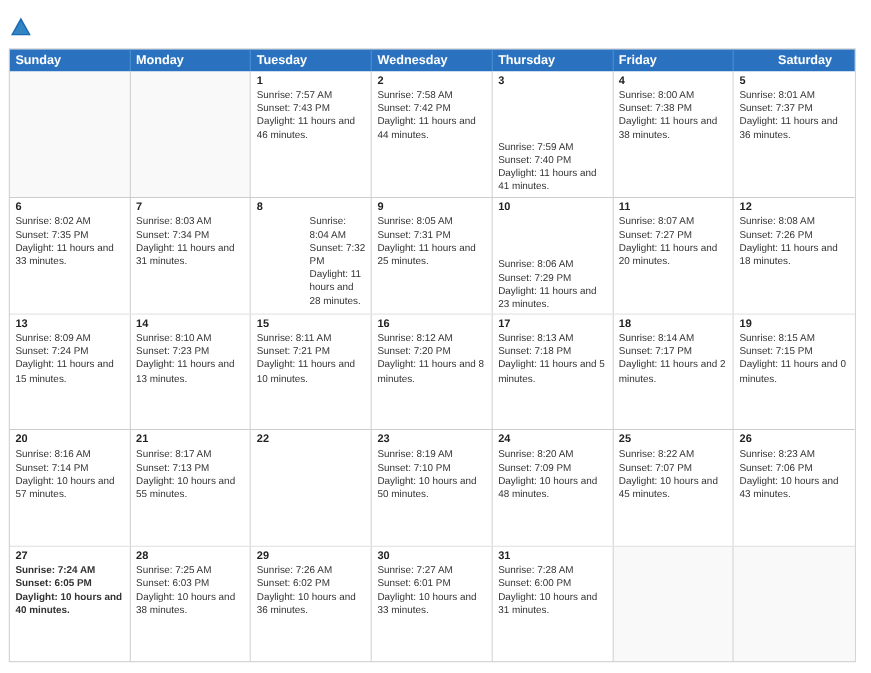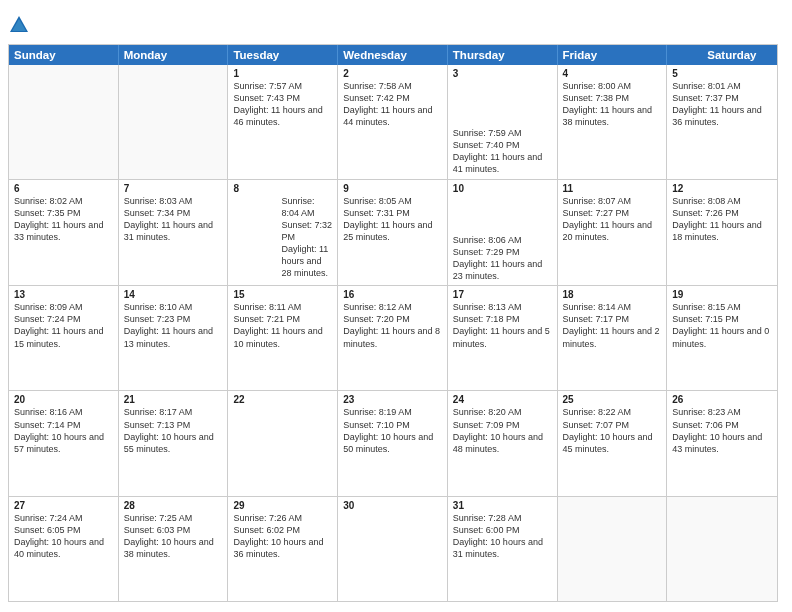--- a/index.html
+++ b/index.html
@@ -307,38 +307,41 @@
           <div class="cal-cell">
             <span class="day-num">26</span>
             <div class="cell-text" style="white-space: pre-line;">Sunrise: 8:23 AM
 Sunset: 7:06 PM
 Daylight: 10 hours and 43 minutes.</div>
           </div>
         </div>
         <div class="cal-row">
           <div class="cal-cell">
             <span class="day-num">27</span>
-            <div class="cell-text" style="white-space: pre-line;">Sunrise: 7:24 AM
+            <div class="cell-text" style="white-space: pre-line; font-weight: bold;">Sunrise: 7:24 AM
 Sunset: 6:05 PM
 Daylight: 10 hours and 40 minutes.</div>
           </div>
           <div class="cal-cell">
             <span class="day-num">28</span>
             <div class="cell-text" style="white-space: pre-line;">Sunrise: 7:25 AM
 Sunset: 6:03 PM
 Daylight: 10 hours and 38 minutes.</div>
           </div>
           <div class="cal-cell">
             <span class="day-num">29</span>
             <div class="cell-text" style="white-space: pre-line;">Sunrise: 7:26 AM
 Sunset: 6:02 PM
 Daylight: 10 hours and 36 minutes.</div>
           </div>
           <div class="cal-cell">
             <span class="day-num">30</span>
+            <div class="cell-text" style="white-space: pre-line;">Sunrise: 7:27 AM
+Sunset: 6:01 PM
+Daylight: 10 hours and 33 minutes.</div>
           </div>
           <div class="cal-cell">
             <span class="day-num">31</span>
             <div class="cell-text" style="white-space: pre-line;">Sunrise: 7:28 AM
 Sunset: 6:00 PM
 Daylight: 10 hours and 31 minutes.</div>
           </div>
           <div class="cal-cell empty"></div>
           <div class="cal-cell empty"></div>
         </div>

